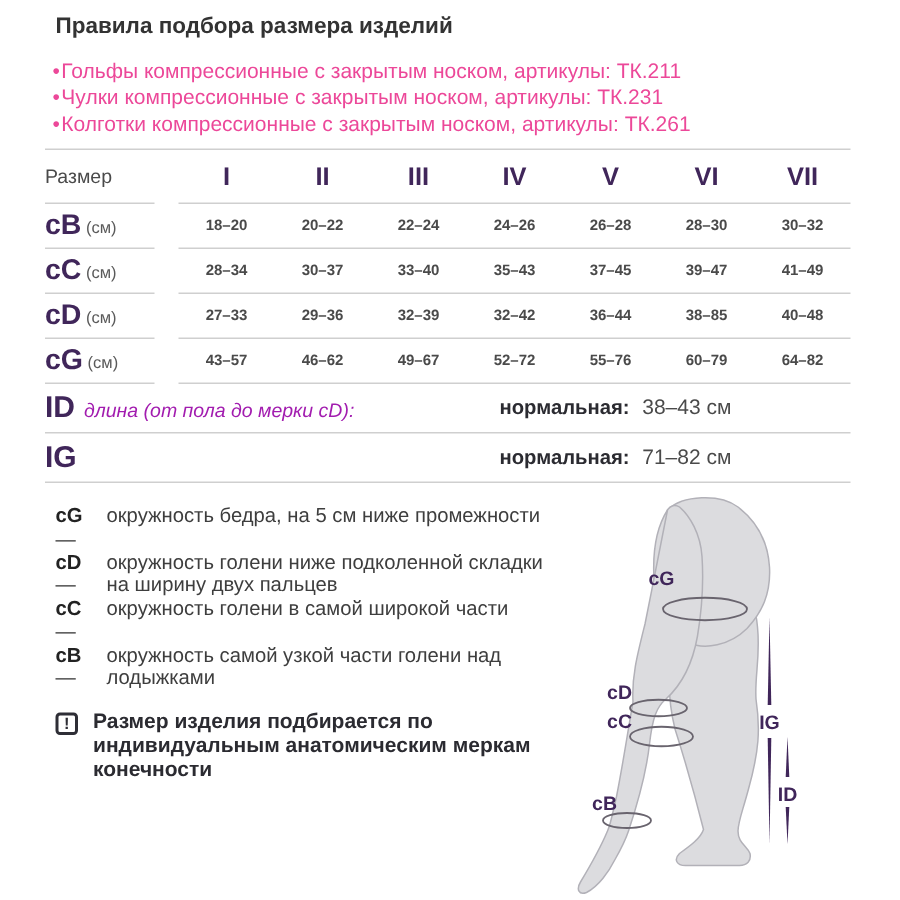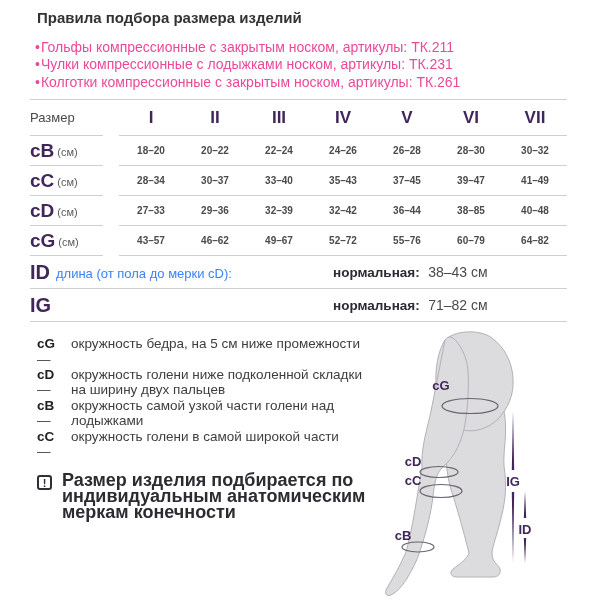--- a/index.html
+++ b/index.html
@@ -30,56 +30,56 @@
   .thead { height:36px; }
   .thead .tlabel { font-size:13px; color:#4a4a4a; }
   .tcol { flex:1; text-align:center; font-size:17px; font-weight:700; color:#40265a; }
   .drow { height:30px; }
   .row-key { font-size:19px; font-weight:700; color:#40265a; }
   .row-unit { font-size:11px; color:#5a5a5a; margin-left:3px; padding-top:3px; }
   .tval { flex:1; text-align:center; font-size:10px; color:#4a4a4a;font-weight:bold; }
 
   .lrow { position:relative; height:33px; display:flex; align-items:center; border-bottom:1px solid #cfcfcf; }
   .lkey { font-size:20px; font-weight:700; color:#40265a; margin-right:6px; }
-  .ldesc { font-size:13px; color:#3b82f6; padding-top:2px; }
+  .ldesc { font-size:13px; color:#a21caf; padding-top:2px;font-style:italic; }
   .lnorm { position:absolute; left:303px; top:50%; transform:translateY(-50%); white-space:nowrap; }
   .lnorm-label { font-size:13.5px; font-weight:700; color:#2b2b31; }
   .lnorm-value { font-size:14px; color:#4a4a4a; margin-left:4px; }
 
   
   .legend { margin:14px 0 0 7px; width:332px; font-size:13.5px; line-height:15.4px; color:#3e3e3e; }
   .legend-item { display:flex; }
   .legend-key { width:34px; flex:none; }
   .legend-key b { color:#222222; }
   .legend-text { flex:1; }
 
   
   .note { margin:14px 0 0 7px; display:flex; width:372px; }
   .note-icon {
     width:15px; height:15px; flex:none; margin-top:2px; margin-right:10px;
     border:2px solid #2e2e36; border-radius:3px; color:#2e2e36;
     font-size:11px; font-weight:700; display:flex; align-items:center; justify-content:center;
   }
-  .note-text { font-size:18px; font-weight:700; color:#2b2b31; line-height:15.8px; width:345px; }
+  .note-text { font-size:14px; font-weight:700; color:#2b2b31; line-height:15.8px; width:345px; }
 
   
   .figure { position:absolute; left:365px; top:326px; width:218px; height:274px; }
   .fig-label { font:700 13px "Liberation Sans", sans-serif; fill:#40265a; }
 </style>
 </head>
 <body>
 
 <div class="page">
   <div class="left-col">
 
     <div class="page-title">Правила подбора размера изделий</div>
 
     <ul class="bullets">
       <li><span class="bullet-char">•</span><span>Гольфы компрессионные с закрытым носком, артикулы: ТК.211</span></li>
-      <li><span class="bullet-char">•</span><span>Чулки компрессионные с лодыжками носком, артикулы: ТК.231</span></li>
+      <li><span class="bullet-char">•</span><span>Чулки компрессионные с закрытым носком, артикулы: ТК.231</span></li>
       <li><span class="bullet-char">•</span><span>Колготки компрессионные с закрытым носком, артикулы: ТК.261</span></li>
     </ul>
 
     <div class="size-table">
 
       <div class="trow thead">
         <div class="tlabel">Размер</div>
         <div class="tvals">
           <div class="tcol">I</div>
           <div class="tcol">II</div>
@@ -177,26 +177,26 @@
     <div class="legend">
       <div class="legend-item">
         <span class="legend-key"><b>cG</b> <span>—</span></span>
         <span class="legend-text">окружность бедра, на 5 см ниже промежности</span>
       </div>
       <div class="legend-item">
         <span class="legend-key"><b>cD</b> <span>—</span></span>
         <span class="legend-text">окружность голени ниже подколенной складки на ширину двух пальцев</span>
       </div>
       <div class="legend-item">
+        <span class="legend-key"><b>cC</b> <span>—</span></span>
+        <span class="legend-text">окружность голени в самой широкой части</span>
+      </div>
+      <div class="legend-item">
         <span class="legend-key"><b>cB</b> <span>—</span></span>
         <span class="legend-text">окружность самой узкой части голени над лодыжками</span>
-      </div>
-      <div class="legend-item">
-        <span class="legend-key"><b>cC</b> <span>—</span></span>
-        <span class="legend-text">окружность голени в самой широкой части</span>
       </div>
     </div>
 
     <div class="note">
       <span class="note-icon">!</span>
       <span class="note-text">Размер изделия подбирается по индивидуальным анатомическим меркам конечности</span>
     </div>
 
   </div>
 

